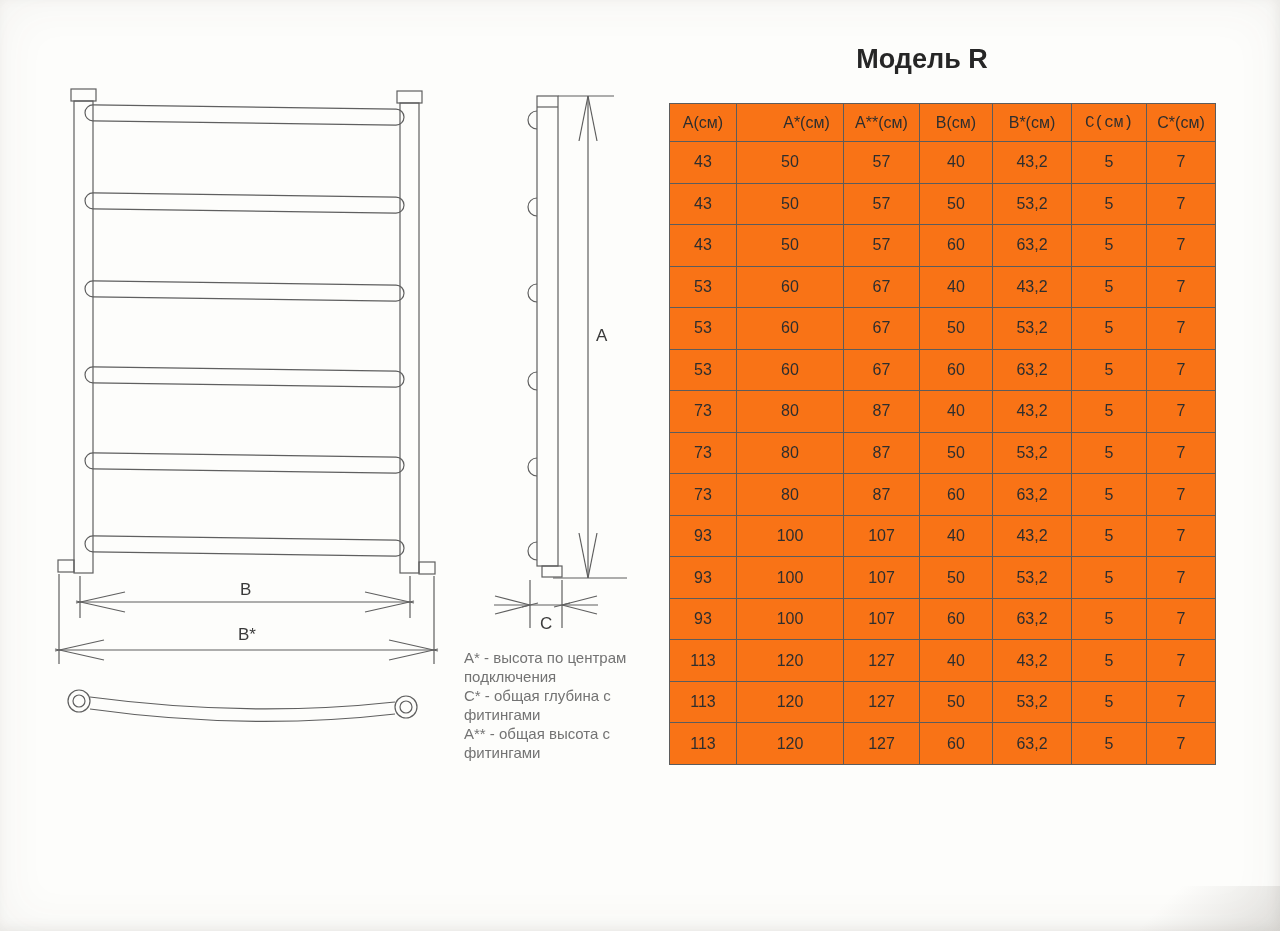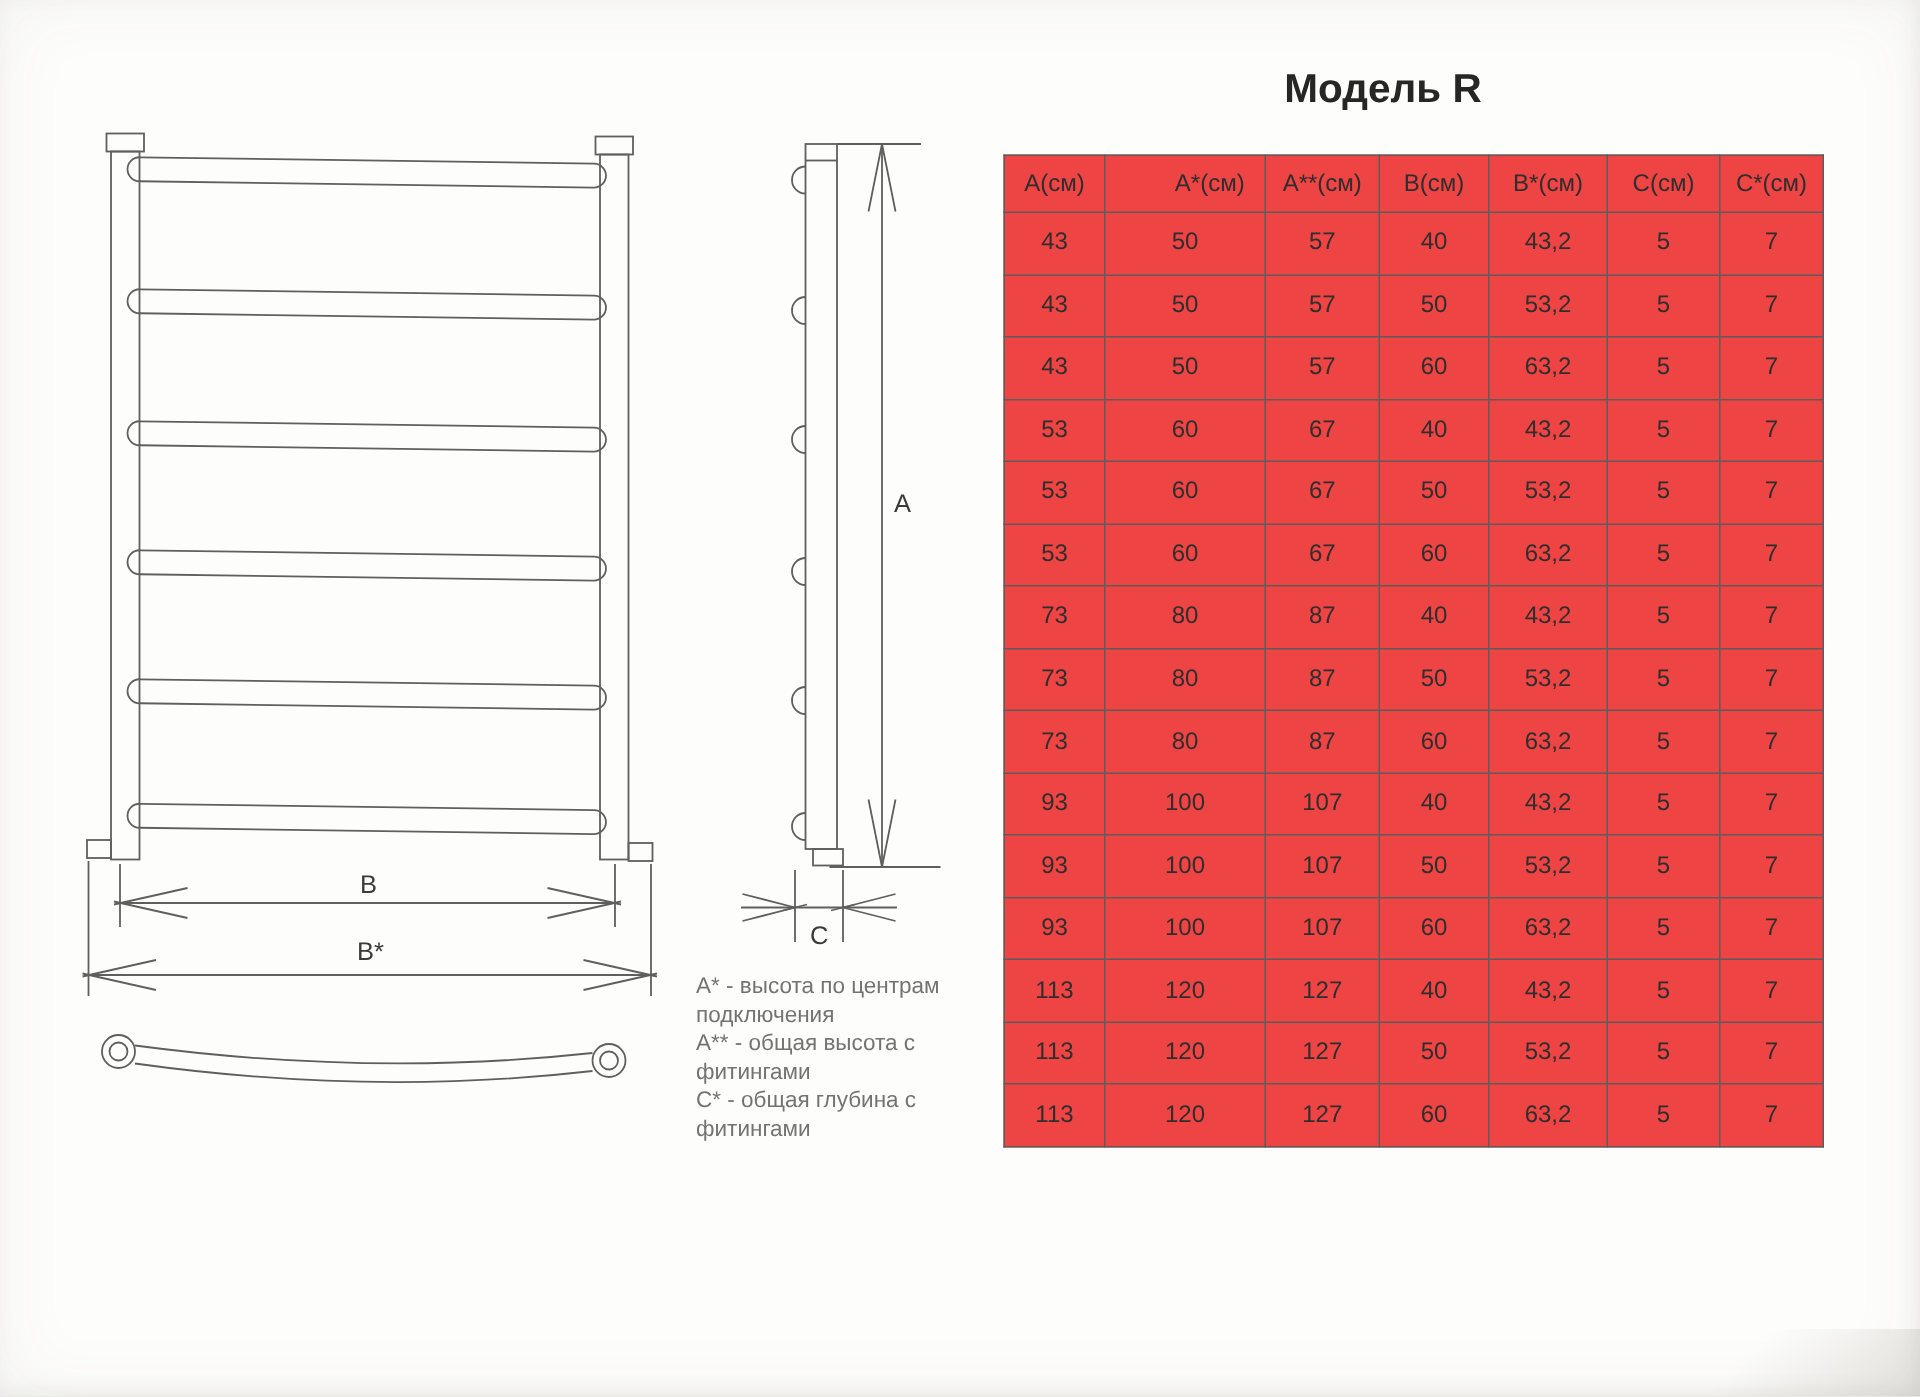--- a/index.html
+++ b/index.html
@@ -39,38 +39,38 @@
     color:#262626;
     font-weight:bold;
   }
   
   .spec-table{
     position:absolute;
     left:669px;top:103px;
     width:506px;height:662px;
     border-collapse:collapse;
     table-layout:fixed;
-    background:#ef4444;
+    background:#f97316;
   }
   .spec-table th,.spec-table td{
     border:1px solid #5c5c5c;
     text-align:center;
     vertical-align:middle;
     font-size:16px;
     font-weight:normal;
     color:#2e2e2e;
     padding:0;
   }
   .spec-table th{height:37px;}
   .spec-table th:nth-child(1){width:66px;}
   .spec-table th:nth-child(2){width:73px;padding-left:33px;}
   .spec-table th:nth-child(3){width:75px;}
   .spec-table th:nth-child(4){width:72px;}
   .spec-table th:nth-child(5){width:78px;}
-  .spec-table th:nth-child(6){width:74px;}
+  .spec-table th:nth-child(6){width:74px;font-family:Liberation Mono, monospace;}
   .spec-table th:nth-child(7){width:68px;}
   
   .scan-smudge{
     position:absolute;
     right:0;bottom:0;width:160px;height:45px;
     background:linear-gradient(315deg, rgba(150,145,138,0.25), rgba(150,145,138,0) 70%);
     pointer-events:none;
   }
 </style>
 </head>
@@ -167,22 +167,22 @@
     </g>
   </svg>
 
   <span class="dim-label" style="left:240px;top:581px;">B</span>
   <span class="dim-label" style="left:238px;top:626px;">B*</span>
   <span class="dim-label" style="left:596px;top:327px;">A</span>
   <span class="dim-label" style="left:540px;top:615px;">C</span>
 
   <div class="legend">
     <div class="legend-item">А* - высота по центрам подключения</div>
+    <div class="legend-item">С* - общая глубина с фитингами</div>
     <div class="legend-item">А** - общая высота с фитингами</div>
-    <div class="legend-item">С* - общая глубина с фитингами</div>
   </div>
 
   <div class="title">Модель R</div>
 
   <table class="spec-table">
     <thead>
       <tr id="header-row">
           <th>А(см)</th>
           <th>А*(см)</th>
           <th>А**(см)</th>

